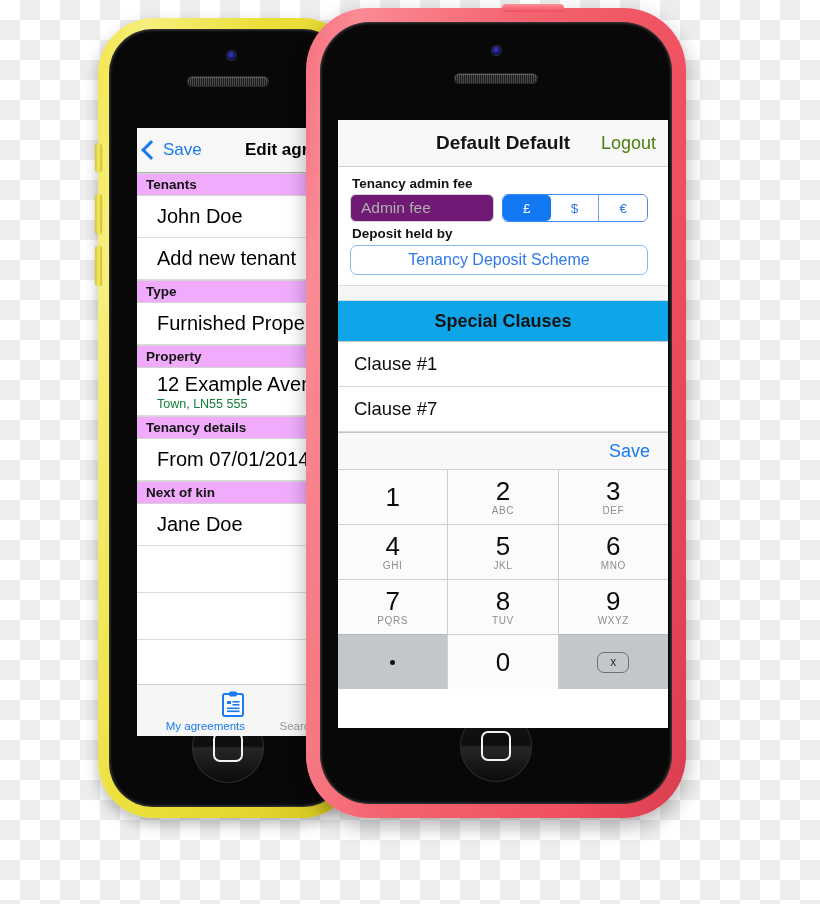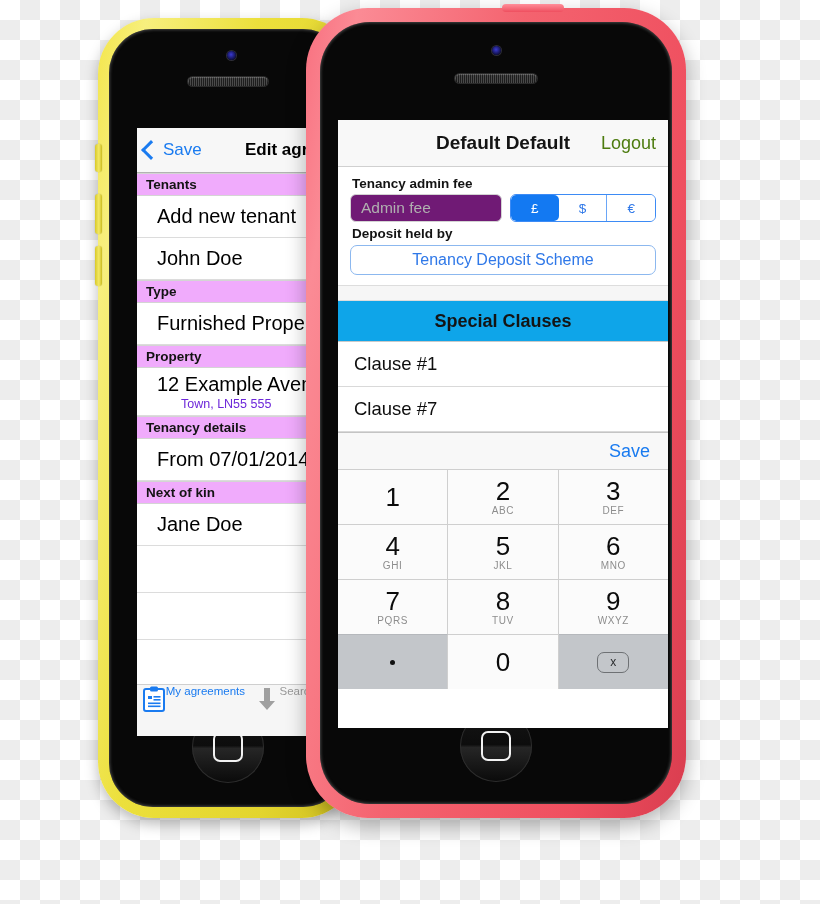--- a/index.html
+++ b/index.html
@@ -170,37 +170,37 @@
     background: #fff;
     border-bottom: 1px solid #dcdcdc;
     padding: 9px 0 9px 20px;
     font-size: 20px;
     white-space: nowrap;
     line-height: 1.15;
   }
   .cell.blank { height: 46px; padding: 0; }
   .cell .sub {
     font-size: 12.5px;
-    color: #6d28d9;
+    color: #15803d;
     margin-top: 1px;
-    margin-left: 24px;
   }
   .filler { background:#fff; }
   .tabbar7 {
     position: absolute;
     left: 0; bottom: 0;
     width: 100%; height: 51px;
     background: #f6f6f6;
     border-top: 1px solid #cfcfcf;
     display: flex;
   }
   .tabitem {
     flex: 1;
     display: flex;
-    align-items: flex-start;
+    flex-direction: column;
+    align-items: flex-end;
     justify-content: flex-end;
     padding-bottom: 3px;
   }
   .tablabel { font-size: 11.5px; line-height: 13px; }
   .tabitem.active .tablabel { color: #1a7bf0; }
   .tabitem.inactive .tablabel { color: #9a9a9a; }
   .clip-icon { width: 24px; height: 28px; margin-bottom: 2px; }
   .arrow-icon { width: 24px; height: 28px; margin-bottom: 2px; }
 
   
@@ -217,21 +217,21 @@
     font-size: 19px;
     font-weight: bold;
     color: #141414;
   }
   .appnav-action {
     position: absolute;
     right: 12px;
     font-size: 18px;
     color: #4d7c0f;
   }
-  .form-area { background:#fff; padding: 8px 12px 10px 12px; }
+  .form-area { background:#fff; padding: 8px 20px 10px 12px; }
   .field-label {
     font-size: 13.5px;
     font-weight: bold;
     color: #131313;
     margin: 1px 0 3px 2px;
   }
   .fee-row { display:flex; align-items:center; gap: 8px; }
   .fee-input {
     flex: 1;
     height: 28px;
@@ -377,24 +377,24 @@
       <div class="navbar7">
         <div class="nav-back">
           <span class="chev"></span>
           <span>Save</span>
         </div>
         <div class="nav-title7">Edit agreement</div>
       </div>
 
       <div class="sect-hdr">Tenants</div>
       <div class="cell">
+        <div>John Doe</div>
+      </div>
+      <div class="cell">
         <div>Add new tenant</div>
-      </div>
-      <div class="cell">
-        <div>John Doe</div>
       </div>
 
       <div class="sect-hdr">Type</div>
       <div class="cell">
         <div>Furnished Property</div>
       </div>
 
       <div class="sect-hdr">Property</div>
       <div class="cell" style="padding-top:5px;padding-bottom:4px;">
         <div>12 Example Avenue</div>

